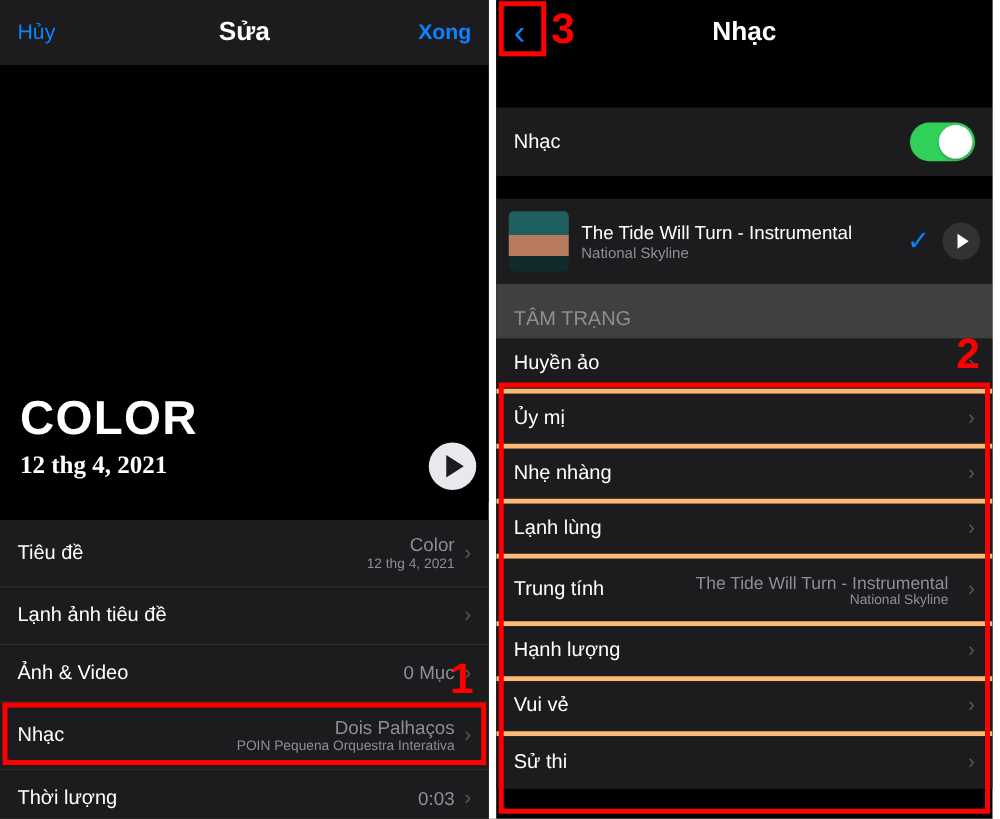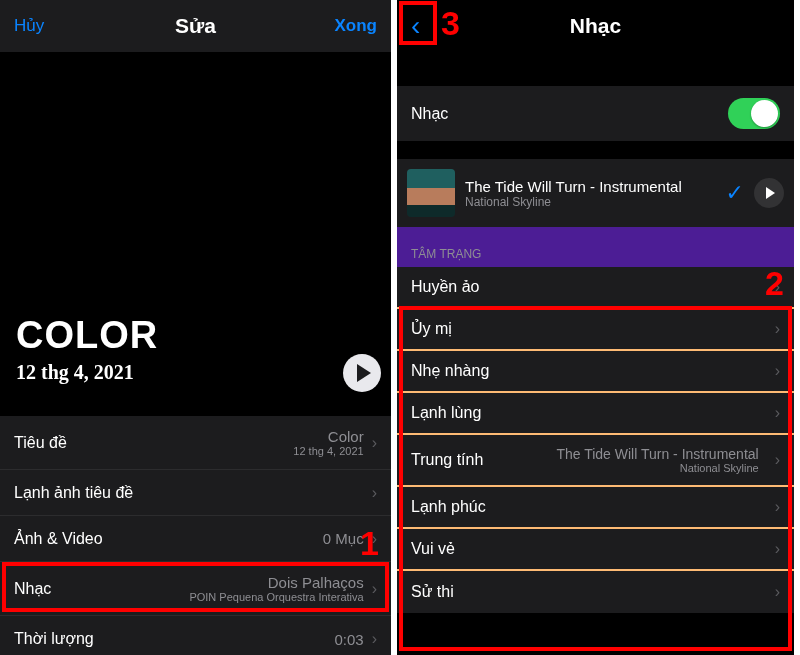--- a/index.html
+++ b/index.html
@@ -167,33 +167,33 @@
   }
   .mini-play-tri {
     width:0;height:0;
     border-top:6px solid transparent;
     border-bottom:6px solid transparent;
     border-left:9px solid #fff;
     margin-left:2px;
   }
 
   .section-header {
-    font-size: 12px;
+    font-size: 16px;
     color: #8e8e93;
     padding: 20px 14px 6px 14px;
     text-transform: uppercase;
-    background: #4c1d95;
+    background: #404040;
   }
 
   .mood-row {
     display:flex;
     align-items:center;
     justify-content: space-between;
     padding: 11px 14px;
-    border-bottom: 2px solid #fdba74;
+    border-bottom: 4px solid #fdba74;
     background:#1c1c1e;
     min-height: 42px;
   }
   .mood-row:last-child{border-bottom:none;justify-content:center;}
   .mood-label { font-size:16px; color:#fff; }
   .mood-detail {
     flex:1;
     text-align:right;
     margin: 0 8px;
     color:#8e8e93;
@@ -338,21 +338,21 @@
       </div>
       <div class="mood-row">
         <span class="mood-label">Trung tính</span>
         <span class="mood-detail">
           <div class="t">The Tide Will Turn - Instrumental</div>
           <div class="a">National Skyline</div>
         </span>
         <span class="chevron">›</span>
       </div>
       <div class="mood-row">
-        <span class="mood-label">Lạnh phúc</span>
+        <span class="mood-label">Hạnh lượng</span>
         <span class="mood-detail"></span>
         <span class="chevron">›</span>
       </div>
       <div class="mood-row">
         <span class="mood-label">Vui vẻ</span>
         <span class="mood-detail"></span>
         <span class="chevron">›</span>
       </div>
       <div class="mood-row">
         <span class="mood-label">Sử thi</span>

